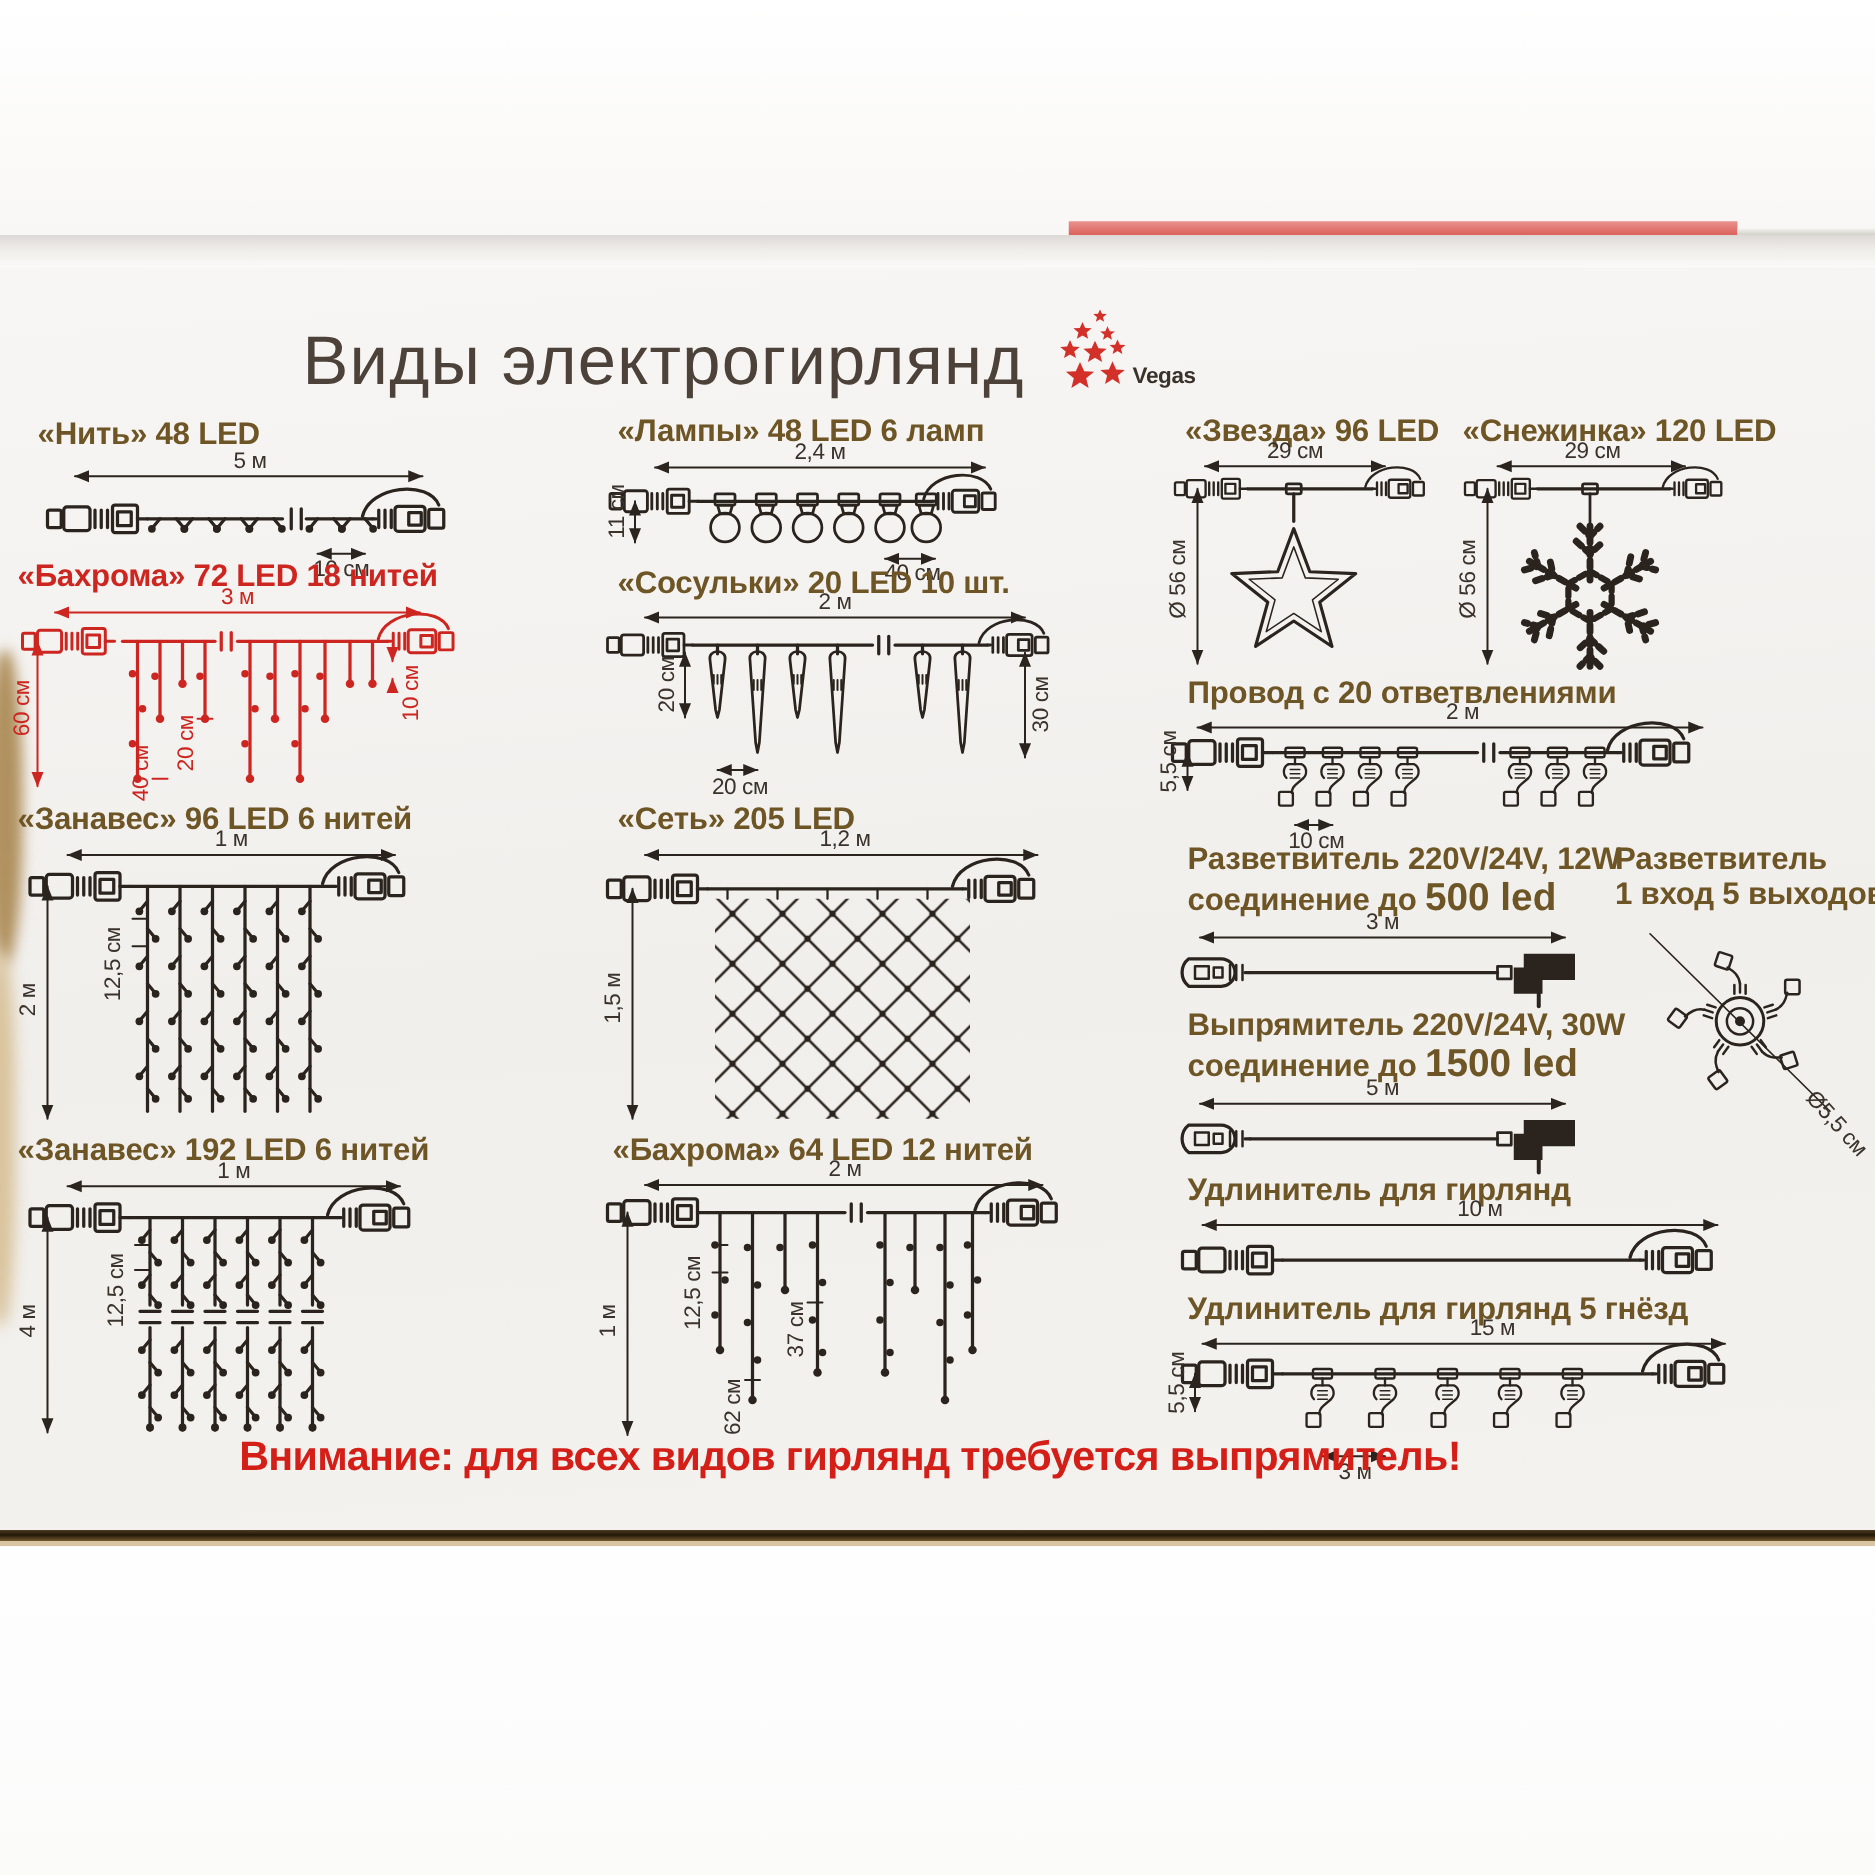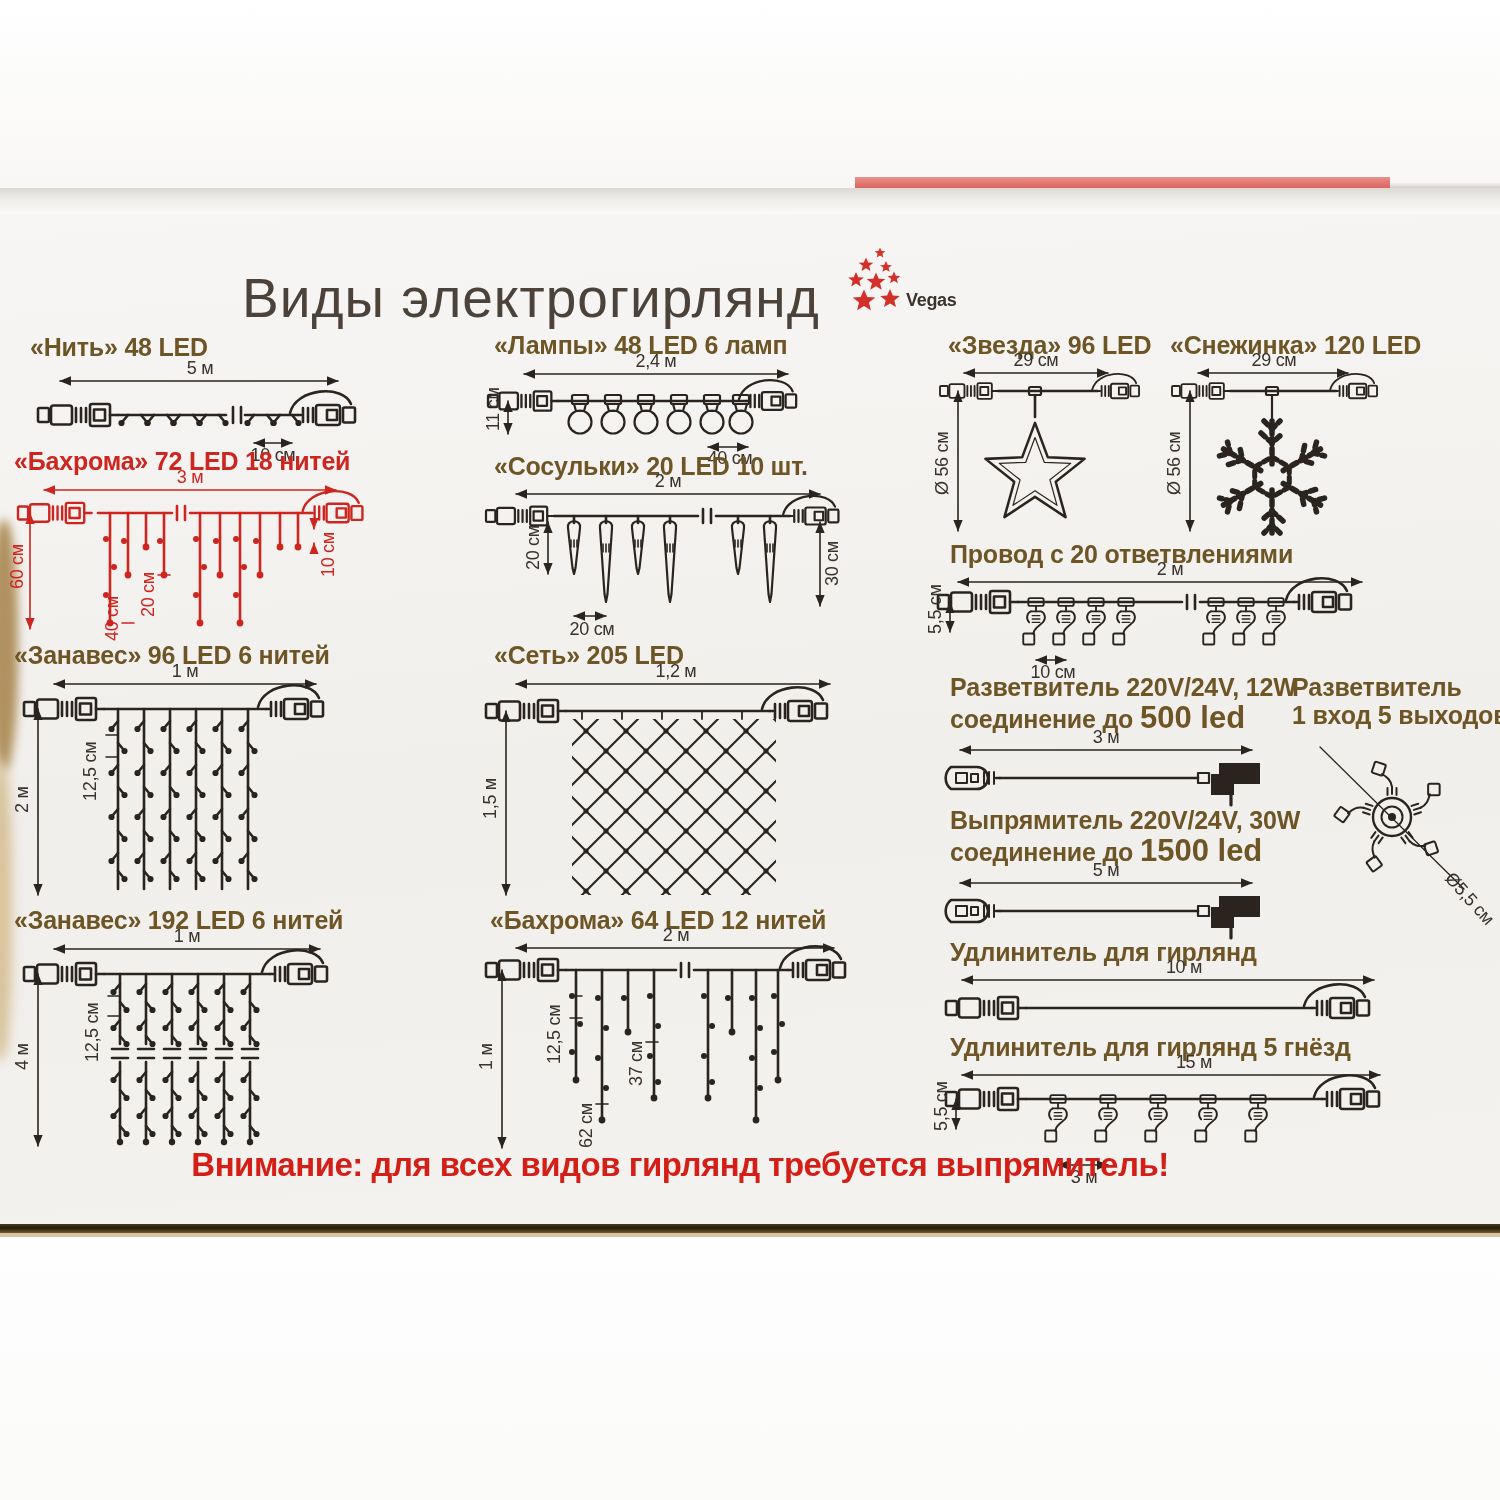--- a/index.html
+++ b/index.html
@@ -22,21 +22,21 @@
   .bottom-tan { position:absolute; left:0; top:1233px; width:1500px; height:4px;
                 background:#cdb286; opacity:.75; }
   .below      { position:absolute; left:0; top:1237px; width:1500px; height:263px;
                 background:linear-gradient(#fefefe,#fbfbfa); }
   .card-left  { position:absolute; left:-10px; top:520px; width:28px; height:250px;
                 background:#b0915f; border-radius:45%; filter:blur(5px); }
   .card-left2 { position:absolute; left:-12px; top:760px; width:24px; height:300px;
                 background:#d8c29a; border-radius:40%; filter:blur(6px); }
 
   
-  .title-row { position:absolute; left:242px; top:246px; display:flex; align-items:flex-end; gap:26px; }
+  .title-row { position:absolute; left:242px; top:246px; display:flex; align-items:center; gap:26px; }
   .main-title { margin:0; font-size:55px; font-weight:normal; color:#4c4239; letter-spacing:1px; }
   .brand { position:relative; top:-6px; }
 
   
   .sec { position:absolute; }
   .sec h2 { margin:0 0 2px 0; font-size:25px; line-height:1.12; font-weight:bold;
             color:#6e5526; letter-spacing:-0.2px; white-space:nowrap; }
   .sec.red h2 { color:#cd2520; }
   .sec h2 .big { font-size:31px; letter-spacing:0; }
 

